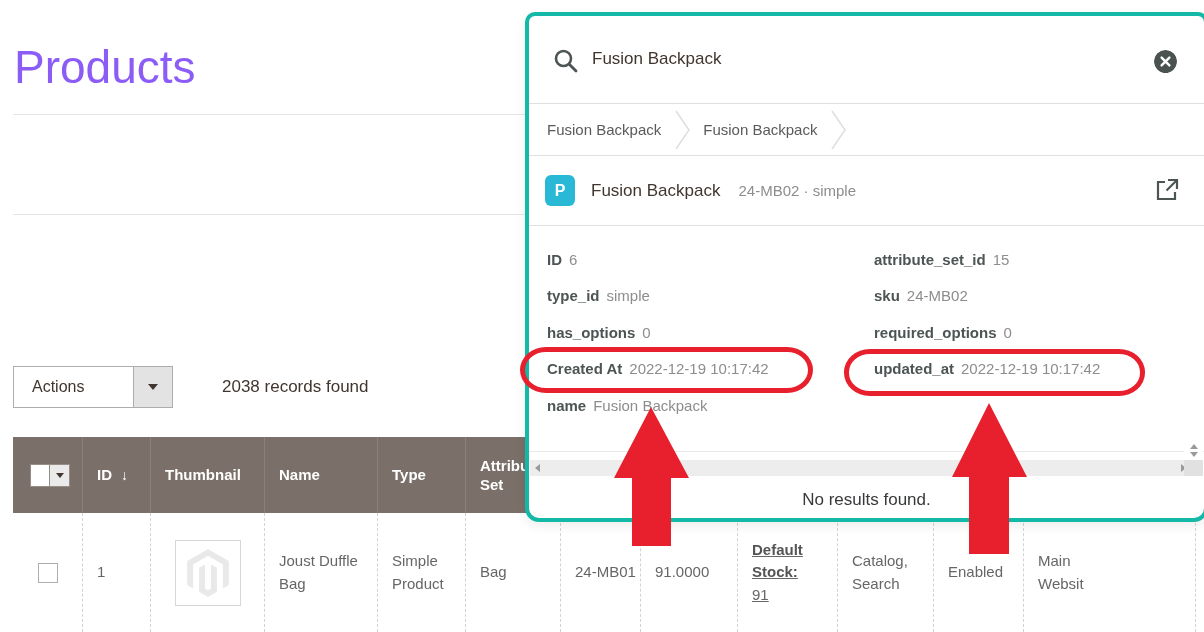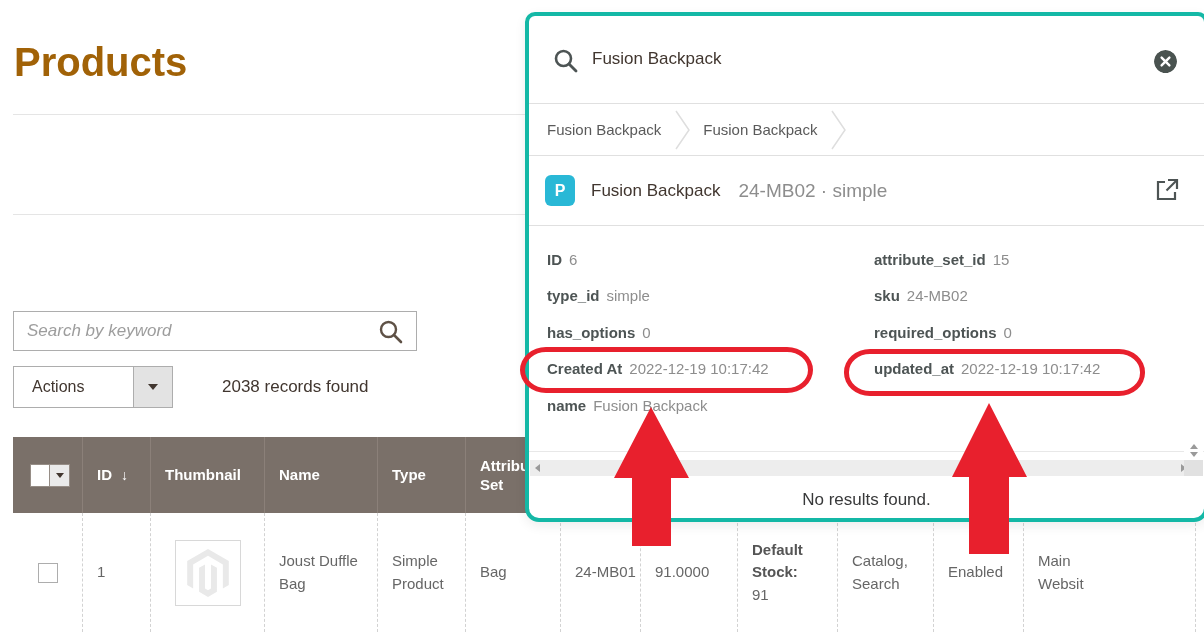--- a/index.html
+++ b/index.html
@@ -1,21 +1,21 @@
 <!DOCTYPE html>
 <html><head>
 <meta charset="utf-8">
 <style>
   * { margin:0; padding:0; box-sizing:border-box; }
   html,body { background:#fff; }
   body { font-family:"Liberation Sans", sans-serif; }
   .canvas { position:relative; width:1204px; height:632px; overflow:hidden; background:#fff; }
 
   
-  .page-title { position:absolute; left:14px; top:40px; font-size:40px; font-weight:700; color:#a16207; }
+  .page-title { position:absolute; left:14px; top:40px; font-size:46px; font-weight:400; color:#8b5cf6; }
   .hrule { position:absolute; left:13px; right:0; height:1px; background:#e5e5e5; }
   .hrule-1 { top:114px; } .hrule-2 { top:214px; }
 
   .kw-box { position:absolute; left:13px; top:311px; width:404px; height:40px; border:1px solid #adadad; background:#fff; }
   .kw-box input { width:100%; height:100%; border:none; outline:none; padding:0 46px 0 13px;
                   font-family:"Liberation Sans",sans-serif; font-size:17px; font-style:italic; color:#41362f; }
   .kw-box input::placeholder { color:#9d9d9d; font-style:italic; }
   .kw-search-icon { position:absolute; right:12px; top:7px; width:26px; height:26px; cursor:pointer; }
 
   .actions { position:absolute; left:13px; top:366px; width:160px; height:42px; border:1px solid #adadad; background:#fff; display:flex; cursor:pointer; }
@@ -35,21 +35,21 @@
   .sel-dd { width:20px; height:23px; background:#eaeaea; border:1px solid #968d86; border-left:none; display:flex; align-items:center; justify-content:center; cursor:pointer; }
   .sel-dd .tri-down { border-left-width:4px; border-right-width:4px; border-top-width:5px; }
   .sort-glyph { margin-left:9px; font-weight:400; font-size:14px; }
 
   .grow { position:absolute; left:13px; top:513px; width:1183px; height:119px; background:#fff; display:flex; color:#666; font-size:15px; z-index:1; border-right:1px dashed #d2d2d2; }
   .grow .rc { display:flex; align-items:center; padding-left:14px; border-left:1px dashed #d2d2d2; line-height:1.5; overflow:hidden; }
   .grow .rc:first-child { border-left:none; }
   .rc.center { justify-content:center; padding-left:0; }
   .row-cb { width:20px; height:20px; border:1px solid #adadad; background:#fff; margin-left:11px; cursor:pointer; }
   .thumb { width:66px; height:66px; border:1px solid #d8d8d8; background:#fff; display:flex; align-items:center; justify-content:center; }
-  .salable-text { width:62px; }
+  .salable-text { width:62px;text-decoration:underline; }
   .salable-text b { color:#555; }
   .websites-text { width:62px; }
 
   
   .modal { position:absolute; left:525px; top:12px; width:683px; height:510px; background:#fff;
            border:4px solid #14b8a6; border-radius:10px 10px 14px 14px; box-shadow:0 4px 12px rgba(0,0,0,0.07); z-index:10; }
   .m-search { position:absolute; top:0; left:0; right:0; height:88px; border-bottom:1px solid #e0e0e0; }
   .m-search-icon { position:absolute; left:24px; top:32px; width:26px; height:26px; }
   .m-query { position:absolute; left:63px; top:1px; height:84px; width:440px; border:none; outline:none; background:transparent;
              font-family:"Liberation Sans",sans-serif; font-size:17px; color:#41362f; }
@@ -58,21 +58,21 @@
   .m-crumbs { position:absolute; top:88px; left:0; right:0; height:52px; border-bottom:1px solid #e0e0e0;
               display:flex; align-items:center; padding-left:18px; font-size:15px; color:#5a5a5a; }
   .crumb { cursor:pointer; }
   .crumb-sep { margin:0 12px 0 14px; display:flex; align-items:center; }
 
   .m-product { position:absolute; top:140px; left:0; right:0; height:70px; border-bottom:1px solid #e0e0e0;
                display:flex; align-items:center; padding-left:16px; cursor:pointer; }
   .p-badge { width:30px; height:31px; border-radius:6px; background:#29b8d6; color:#fff; font-weight:700; font-size:16px;
              display:flex; align-items:center; justify-content:center; }
   .p-title { margin-left:16px; font-size:17px; color:#41362f; }
-  .p-sub { margin-left:18px; font-size:19px; color:#8d8d8d; }
+  .p-sub { margin-left:18px; font-size:15px; color:#8d8d8d; }
   .p-open { position:absolute; right:24px; top:21px; width:26px; height:26px; cursor:pointer; }
 
   .m-attrs { position:absolute; top:210px; left:0; right:0; height:226px; padding:15px 0 12px 18px;
              display:grid; grid-template-columns:327px 1fr; grid-auto-rows:36.5px; align-items:center;
              font-size:15px; border-bottom:1px solid #e8e8e8; }
   .attr b { color:#4d5454; font-weight:700; }
   .attr .v { color:#8d8d8d; margin-left:7px; }
 
   .m-hscroll { position:absolute; left:1px; top:444px; width:661px; height:16px; background:#ededed; }
   .hs-left  { position:absolute; left:5px;  top:4px; width:0; height:0; border-top:4px solid transparent; border-bottom:4px solid transparent; border-right:5px solid #9a9a9a; cursor:pointer; }
@@ -94,27 +94,20 @@
 </style>
 </head>
 <body>
 
 <div class="canvas">
 
   <h1 class="page-title">Products</h1>
   <div class="hrule hrule-1"></div>
   <div class="hrule hrule-2"></div>
 
-  <div class="kw-box">
-    <input type="text" placeholder="Search by keyword" style="">
-    <svg class="kw-search-icon" viewBox="0 0 26 26">
-      <circle cx="10.5" cy="10.5" r="7.5" fill="none" stroke="#5e5146" stroke-width="2.4"></circle>
-      <line x1="16" y1="16" x2="23" y2="23" stroke="#5e5146" stroke-width="2.6" stroke-linecap="round"></line>
-    </svg>
-  </div>
 
   <div class="actions">
     <span class="actions-label">Actions</span>
     <span class="actions-arrow">
         <span class="tri-down"></span>
       </span>
   </div>
   <div class="records">2038 records found</div>
 
   <div class="ghead">

